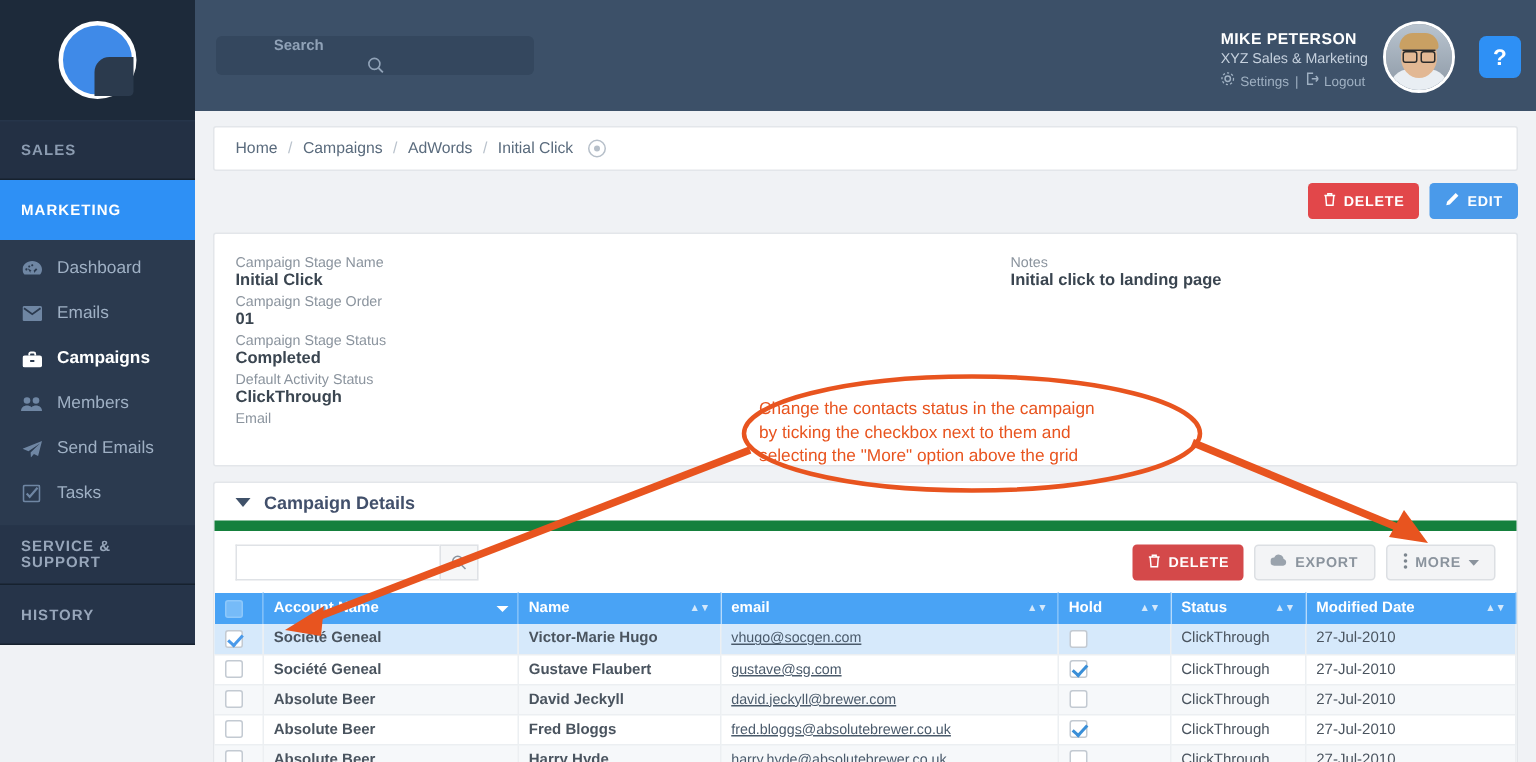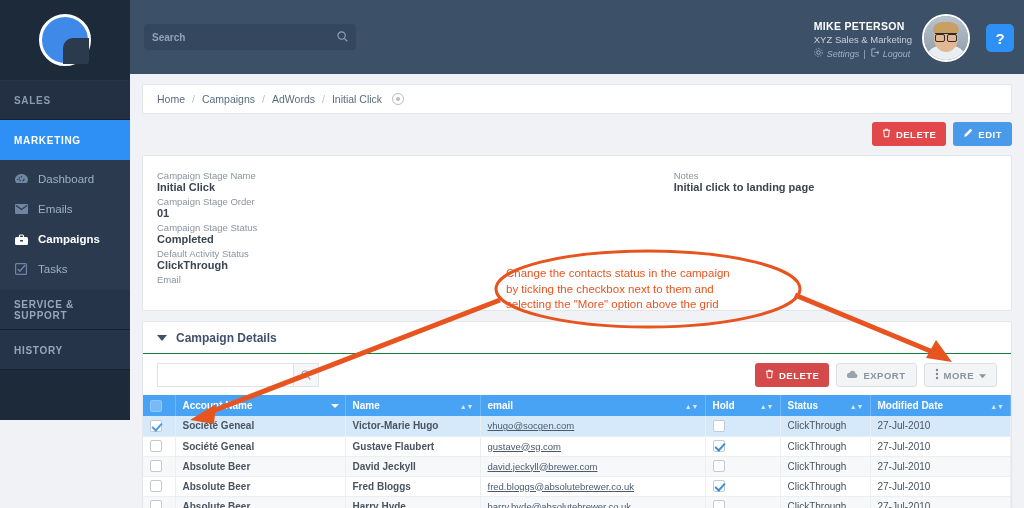--- a/index.html
+++ b/index.html
@@ -71,37 +71,38 @@
     display: flex; align-items: center;
     padding: 0 12px 0 14px;
     position: relative;
   }
   .search-box {
     width: 212px; height: 26px;
     background: #34475e; border-radius: 4px;
     display: flex; align-items: center;
     padding: 0 8px;
     position: relative;
+    flex-direction: column;
   }
   .search-box input {
     flex: 1; background: transparent; border: none; outline: none;
     color: #cfd8e3; font-size: 10.5px; font-family: inherit;
   }
   .search-box input::placeholder { color: #90a2b7; font-weight: bold; font-size:10px;}
   .search-ico { color: #90a2b7; }
 
   .user-area {
     position: absolute; right: 54px; top: 14px;
     display: flex; align-items: center; gap: 10px;
   }
   .user-meta { text-align: left; padding-top: 3px; }
   .user-name { color: #ffffff; font-size: 10.5px; font-weight: bold; letter-spacing: .3px; }
   .user-org { color: #c6d1de; font-size: 9.5px; margin-top: 2px; }
   .user-links { color: #9fb0c2; font-size: 9px; margin-top: 3px; display: flex; align-items: center; gap: 4px; }
-  .user-links span { cursor: pointer; font-style: italic; }
+  .user-links span { cursor: pointer; }
   .avatar {
     width: 48px; height: 48px; border-radius: 50%;
     border: 2px solid #fff; overflow: hidden; position: relative;
     background: #8e9aa6;
   }
   .avatar .sky { position:absolute; inset:0; background: linear-gradient(#b9c4cf,#8d99a6); }
   .avatar .face {
     position: absolute; left: 50%; top: 9px; transform: translateX(-50%);
     width: 24px; height: 27px; border-radius: 45% 45% 50% 50%;
     background: #e2b894;
@@ -182,21 +183,21 @@
   .info-row { display: flex; align-items: baseline; height: 26px; flex-direction: column; }
   .info-label {
     width: 104px; font-size: 9.5px; color: #8b949e;
   }
   .info-value { font-size: 11px; color: #3a4550; font-weight: bold; }
   .info-right .info-label { width: 96px; }
 
   .details-panel { margin-top: 10px; }
   .details-head {
     height: 32px; display: flex; align-items: center; gap: 9px;
-    padding: 0 14px; border-bottom: 1px solid #15803d;
+    padding: 0 14px; border-bottom: 7px solid #15803d;
     font-size: 12px; color: #42506b; font-weight: bold;
   }
   .caret-dn {
     width: 0; height: 0;
     border-left: 5px solid transparent; border-right: 5px solid transparent;
     border-top: 6px solid #3f5169;
   }
   .grid-toolbar {
     display: flex; align-items: center; justify-content: space-between;
     padding: 9px 14px 8px 14px;
@@ -327,21 +328,40 @@
         <span class="ico">
           <svg width="13" height="11" viewBox="0 0 13 11">
               <rect x="0" y="3" width="13" height="8" rx="1.5" fill="#ffffff"></rect>
               <path d="M4.5 3V2a1 1 0 0 1 1-1h2a1 1 0 0 1 1 1v1" stroke="#ffffff" stroke-width="1.2" fill="none"></path>
               <rect x="5" y="6" width="3" height="1.4" rx=".5" fill="#2b3a4f"></rect>
             </svg>
         </span>
         <span>Campaigns</span>
       </div>
 
-
+      <div class="nav-item">
+        <span class="ico">
+          <svg width="14" height="11" viewBox="0 0 14 11">
+              <circle cx="4" cy="3" r="2.2" fill="#6f86a3"></circle>
+              <circle cx="10" cy="3" r="2.2" fill="#6f86a3"></circle>
+              <path d="M0 10c0-2.2 1.8-3.6 4-3.6S8 7.8 8 10z" fill="#6f86a3"></path>
+              <path d="M6 10c0-2.2 1.8-3.6 4-3.6s4 1.4 4 3.6z" fill="#6f86a3"></path>
+            </svg>
+        </span>
+        <span>Members</span>
+      </div>
+
+      <div class="nav-item">
+        <span class="ico">
+          <svg width="13" height="11" viewBox="0 0 13 11">
+              <path fill="#6f86a3" d="M13 0L0 5.2l4 1.6L11.6 1.6 5.4 7.6 5.6 11 7.6 8.6 10.4 10z"></path>
+            </svg>
+        </span>
+        <span>Send Emails</span>
+      </div>
 
       <div class="nav-item">
         <span class="ico">
           <svg width="12" height="12" viewBox="0 0 12 12">
               <rect x="0.6" y="0.6" width="10.8" height="10.8" rx="1" stroke="#6f86a3" stroke-width="1.2" fill="none"></rect>
               <path d="M2.8 6l2 2.2L10 2.2" stroke="#6f86a3" stroke-width="1.4" fill="none"></path>
             </svg>
         </span>
         <span>Tasks</span>
       </div>

